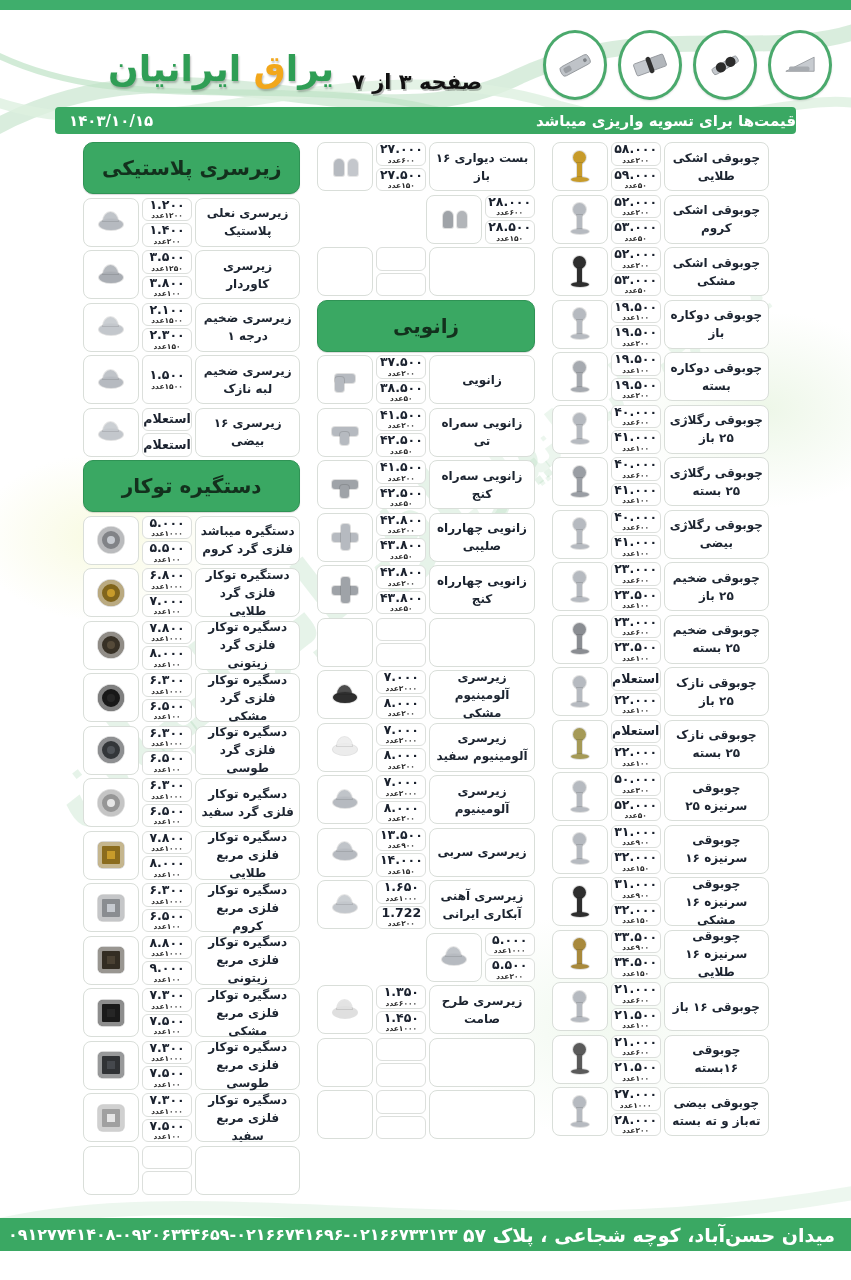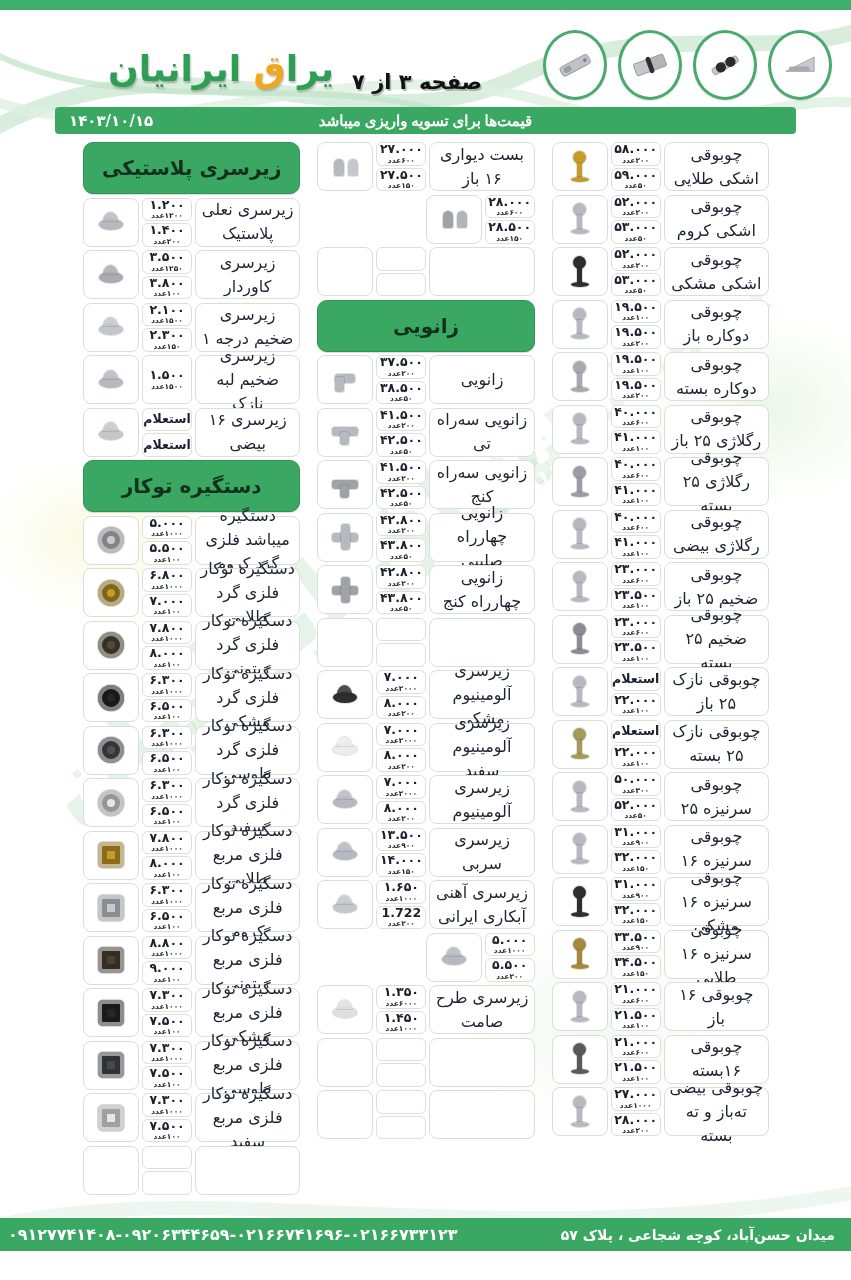--- a/index.html
+++ b/index.html
@@ -19,33 +19,33 @@
         color:#2f9e55;text-shadow:1px 2px 2px rgba(0,0,0,.25);letter-spacing:0;}
   .logo .accent{color:#f2a71b;}
   .page-label{position:absolute;top:70px;left:352px;font-size:21px;font-weight:bold;color:#111;
         text-shadow:1.5px 1.5px 0 rgba(0,0,0,.25);}
   .icon-row{position:absolute;top:30px;left:543px;display:flex;flex-direction:row;gap:11px;direction:ltr;}
   .icon-circle{width:58px;height:64px;border:3px solid #4aa96c;border-radius:50%;background:#fff;
         display:flex;align-items:center;justify-content:center;box-shadow:0 1px 2px rgba(0,0,0,.12);}
 
   .notice-bar{position:absolute;top:107px;left:55px;width:741px;height:27px;background:#3aa863;
         border-radius:4px;display:flex;align-items:center;}
-  .notice-text{position:absolute;left:0;right:0;text-align:center;color:#fff;font-weight:bold;font-size:15px;font-family:Liberation Serif, serif;}
+  .notice-text{position:absolute;left:0;right:0;color:#fff;font-weight:bold;font-size:15px;}
   .date-text{position:absolute;left:14px;color:#fff;font-weight:bold;font-size:15px;direction:ltr;}
 
   .columns{position:absolute;top:142px;right:82px;width:686px;display:grid;
         grid-template-columns:repeat(3,1fr);column-gap:17px;direction:rtl;z-index:2;}
   .col{display:flex;flex-direction:column;gap:3.5px;}
   .sec-header{height:50px;flex:0 0 50px;background:#3aa863;border:1px solid #2f9355;border-radius:10px;
         display:flex;align-items:center;justify-content:center;font-size:20px;font-weight:bold;color:#13301d;
         box-shadow:0 1px 1px rgba(0,0,0,.15);}
   .row{height:49px;flex:0 0 49px;display:flex;flex-direction:row;gap:3px;direction:rtl;}
   .cell{background:#fff;border:1px solid #d9ded9;border-radius:8px;}
   .cell.name{flex:1;display:flex;align-items:center;justify-content:center;text-align:center;
-        font-size:16px;font-weight:normal;color:#1c2430;line-height:1.5;padding:1px 4px;}
+        font-size:12px;font-weight:bold;color:#1c2430;line-height:1.5;padding:1px 4px;}
   .prices{width:50px;flex:0 0 50px;display:flex;flex-direction:column;gap:2px;}
   .pbox{flex:1;min-height:0;background:#fff;border:1px solid #dcdfdc;border-radius:6px;
         display:flex;flex-direction:column;align-items:center;justify-content:center;line-height:1;padding:1px 0;}
   .pval{font-size:12.5px;font-weight:bold;color:#1a212e;}
   .qty{font-size:7.5px;font-weight:bold;color:#2a2a2a;margin-top:1px;}
   .cell.thumb{width:54px;flex:0 0 54px;display:flex;align-items:center;justify-content:center;}
 
   
   .shape{position:relative;width:34px;height:36px;}
   .shape span{position:absolute;background:var(--c);box-shadow:0 0 0 1px rgba(0,0,0,.12);}
@@ -67,21 +67,21 @@
   .cross .p1{width:26px;height:9px;border-radius:3px;left:4px;top:14px;}
   .cross .p2{width:9px;height:26px;border-radius:3px;left:12.5px;top:5px;}
 
   .watermark{position:absolute;z-index:1;font-weight:bold;color:rgba(140,200,155,.22);
         white-space:nowrap;pointer-events:none;transform:rotate(-38deg);}
   .wm1{top:560px;left:-10px;font-size:96px;}
   .wm2{top:360px;left:420px;font-size:60px;color:rgba(150,205,160,.18);}
 
   .footer-bar{position:absolute;top:1218px;left:0;width:851px;height:33px;background:#3aa863;
         display:flex;align-items:center;z-index:3;}
-  .footer-address{position:absolute;right:16px;color:#fff;font-weight:bold;font-size:14px;}
+  .footer-address{position:absolute;right:16px;color:#fff;font-weight:bold;font-size:19px;}
   .footer-phones{position:absolute;left:8px;color:#fff;font-weight:bold;font-size:16px;direction:ltr;}
 </style>
 </head>
 <body>
 
 <div class="page">
 
   <div class="top-strip"></div>
 
   <svg class="waves" viewBox="0 0 851 150" aria-hidden="true">

